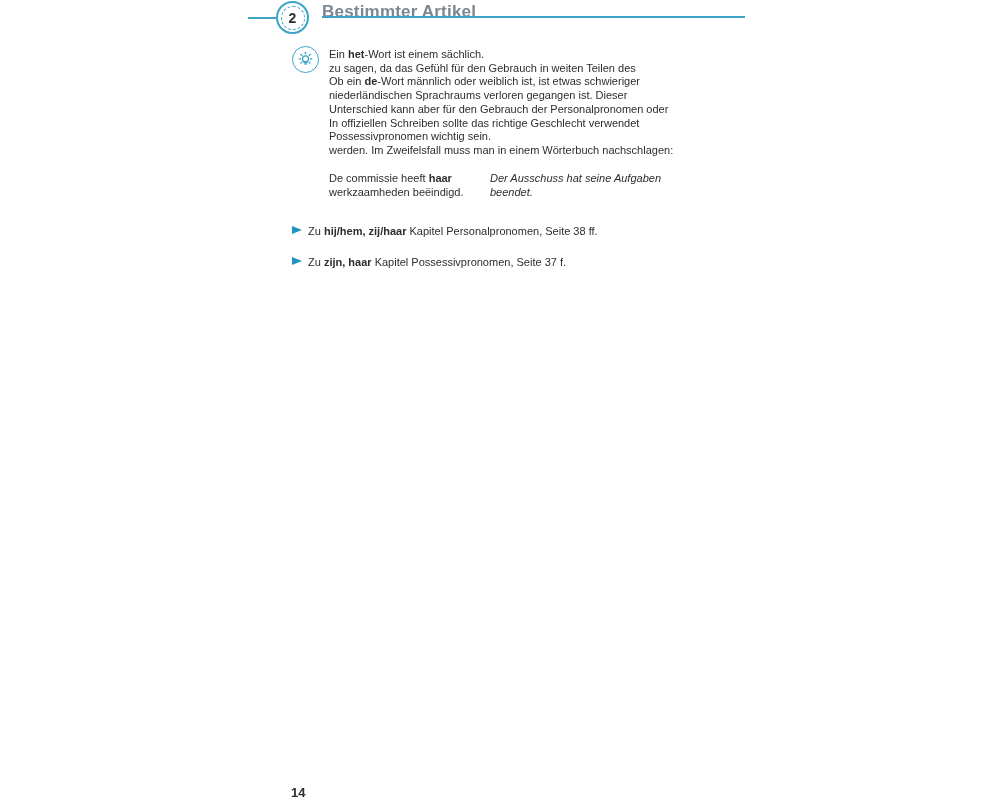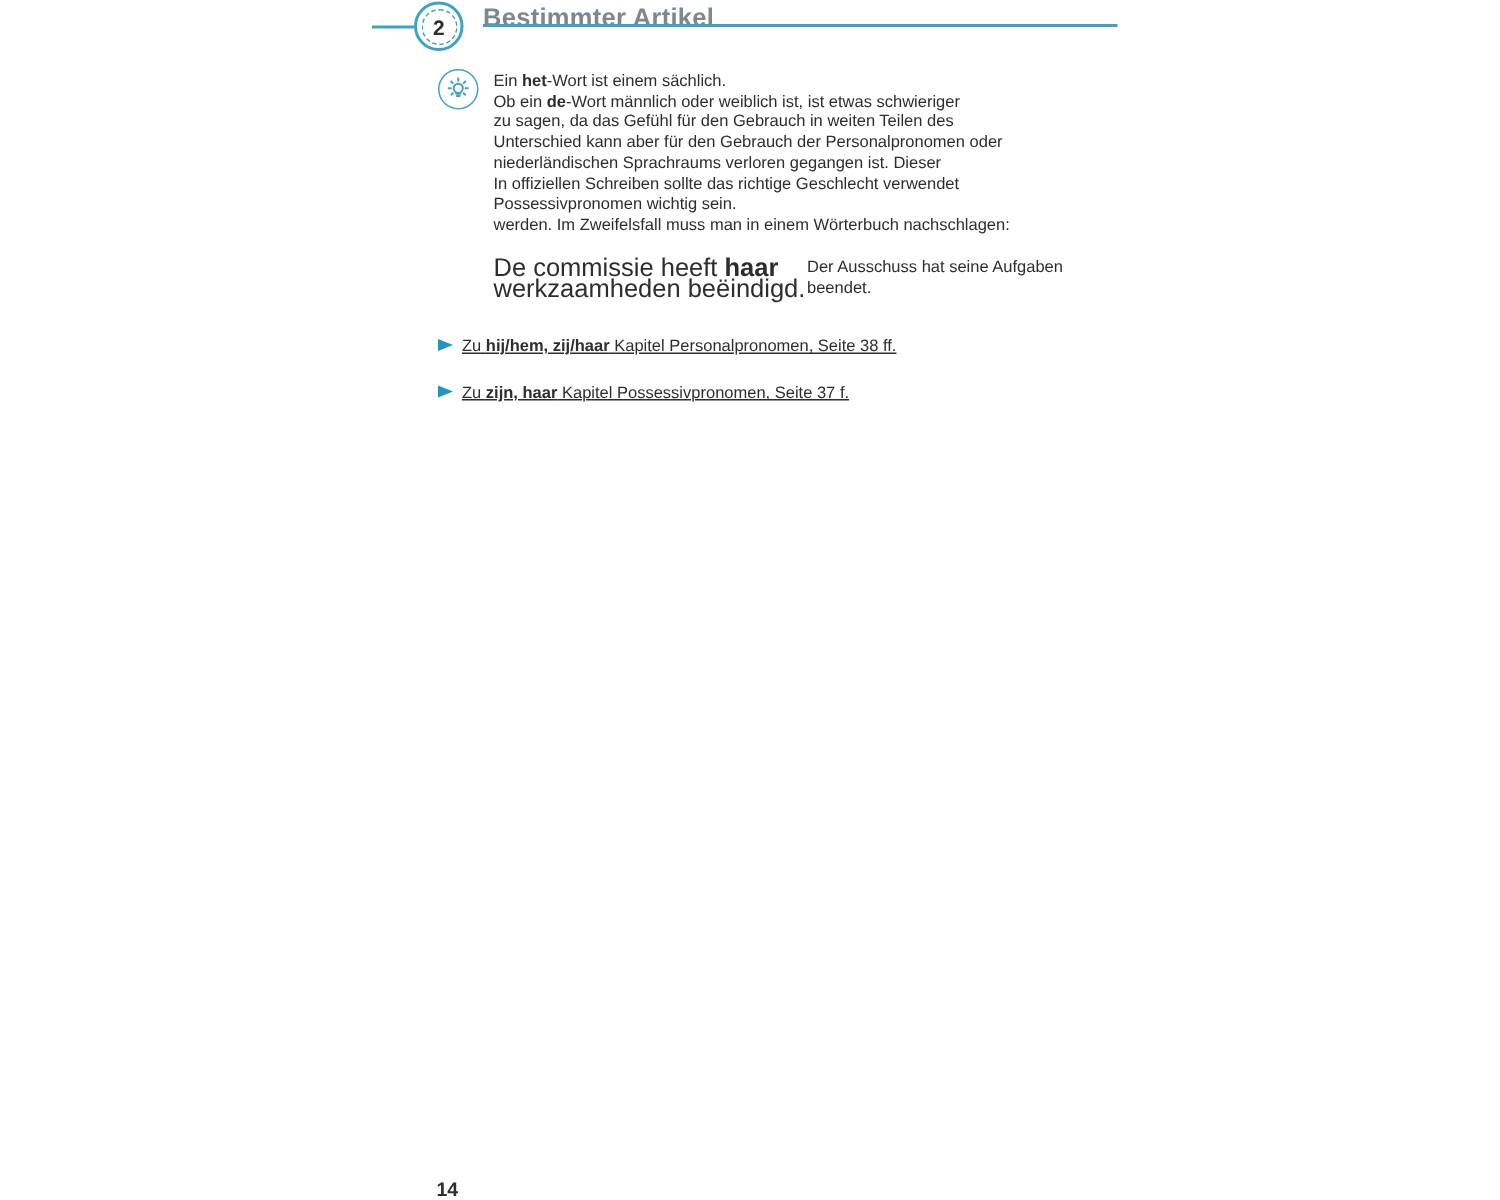--- a/index.html
+++ b/index.html
@@ -13,21 +13,21 @@
   .page{
     position:relative;
     width:1000px;height:800px;
     background:#ffffff;
     font-family:"Liberation Sans", sans-serif;
     color:var(--text);
     overflow:hidden;
   }
   .tl{white-space:nowrap;}
   .b{font-weight:bold;}
-  .i{margin-left:48px;}
+  .i{font-style:italic;}
 
   
   .header-tick{
     position:absolute;left:248px;top:17px;width:28px;height:2px;
     background:var(--accent);
   }
   .chapter-badge{
     position:absolute;left:276px;top:1px;width:33px;height:33px;
     border:2px solid var(--accent);border-radius:50%;
     background:#fff;
@@ -59,37 +59,37 @@
   }
   .tip-icon svg{position:absolute;inset:0;}
   .tip-text{
     position:absolute;left:329px;top:48px;
     font-size:11px;line-height:13.7px;
   }
 
   
   .example-nl{
     position:absolute;left:329px;top:172px;
-    font-size:17px;line-height:13.7px;
+    font-size:11px;line-height:13.7px;
   }
   .example-de{
     position:absolute;left:490px;top:172px;
     font-size:11px;line-height:13.7px;
   }
 
   
   .ref-arrow{
     position:absolute;width:0;height:0;
     border-left:10px solid var(--arrow);
     border-top:4.5px solid transparent;
     border-bottom:4.5px solid transparent;
   }
   .ref-text{
     position:absolute;left:308px;
-    font-size:11px;line-height:13.7px;white-space:nowrap;text-decoration:underline;
+    font-size:11px;line-height:13.7px;white-space:nowrap;
   }
   .ref1-arrow{left:292px;top:226px;}
   .ref1-text{top:225px;}
   .ref2-arrow{left:292px;top:257px;}
   .ref2-text{top:256px;}
 
   
   .page-num{
     position:absolute;left:291px;top:785px;
     font-size:13px;font-weight:bold;
@@ -120,24 +120,24 @@
       <path d="M17.4 9.1 L18.6 7.9"></path>
       <path d="M8.2 12.8 H6.6"></path>
       <path d="M18.8 12.8 H20.4"></path>
       <path d="M9.6 16.4 L8.5 17.4"></path>
       <path d="M17.4 16.4 L18.5 17.4"></path>
     </svg>
   </div>
 
   <div class="tip-text">
     <div class="tl"><span>Ein </span><span class="b">het</span><span>-Wort ist einem sächlich.</span></div>
+    <div class="tl"><span>zu sagen, da das Gefühl für den Gebrauch in weiten Teilen des</span></div>
     <div class="tl"><span>Ob ein </span><span class="b">de</span><span>-Wort männlich oder weiblich ist, ist etwas schwieriger</span></div>
-    <div class="tl"><span>zu sagen, da das Gefühl für den Gebrauch in weiten Teilen des</span></div>
+    <div class="tl"><span>niederländischen Sprachraums verloren gegangen ist. Dieser</span></div>
     <div class="tl"><span>Unterschied kann aber für den Gebrauch der Personalpronomen oder</span></div>
-    <div class="tl"><span>niederländischen Sprachraums verloren gegangen ist. Dieser</span></div>
     <div class="tl"><span>In offiziellen Schreiben sollte das richtige Geschlecht verwendet</span></div>
     <div class="tl"><span>Possessivpronomen wichtig sein.</span></div>
     <div class="tl"><span>werden. Im Zweifelsfall muss man in einem Wörterbuch nachschlagen:</span></div>
   </div>
 
   <div class="example-nl">
     <div class="tl"><span>De commissie heeft </span><span class="b">haar</span></div>
     <div class="tl"><span>werkzaamheden beëindigd.</span></div>
   </div>
   <div class="example-de">

